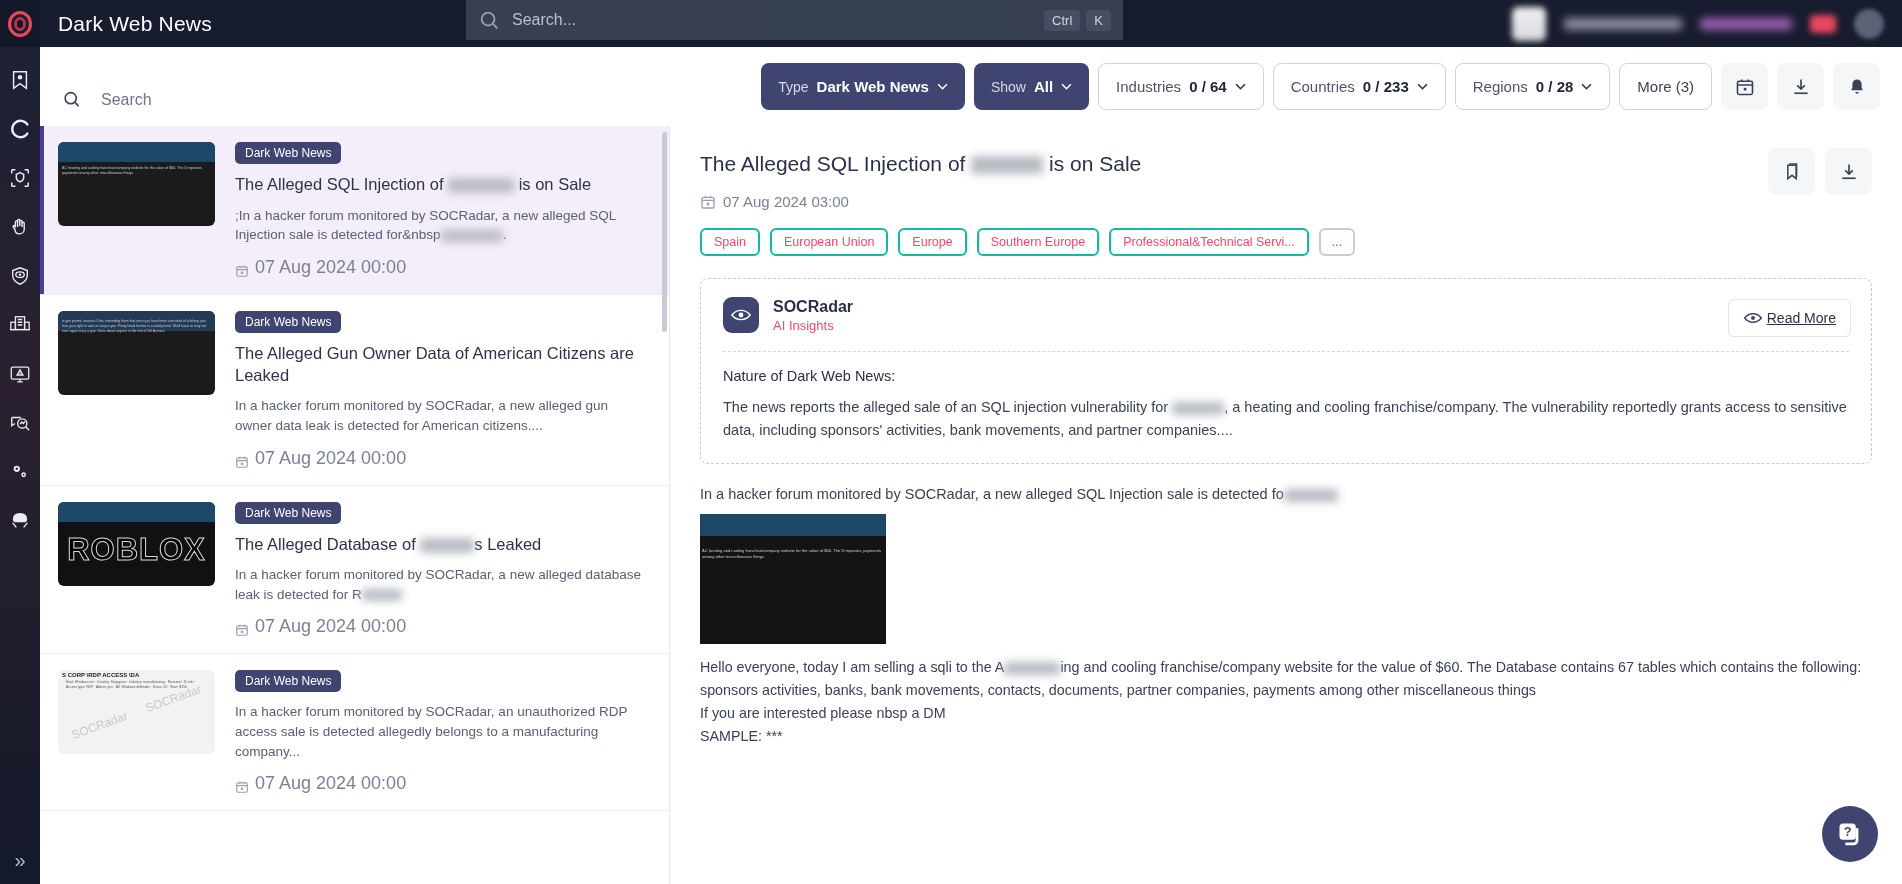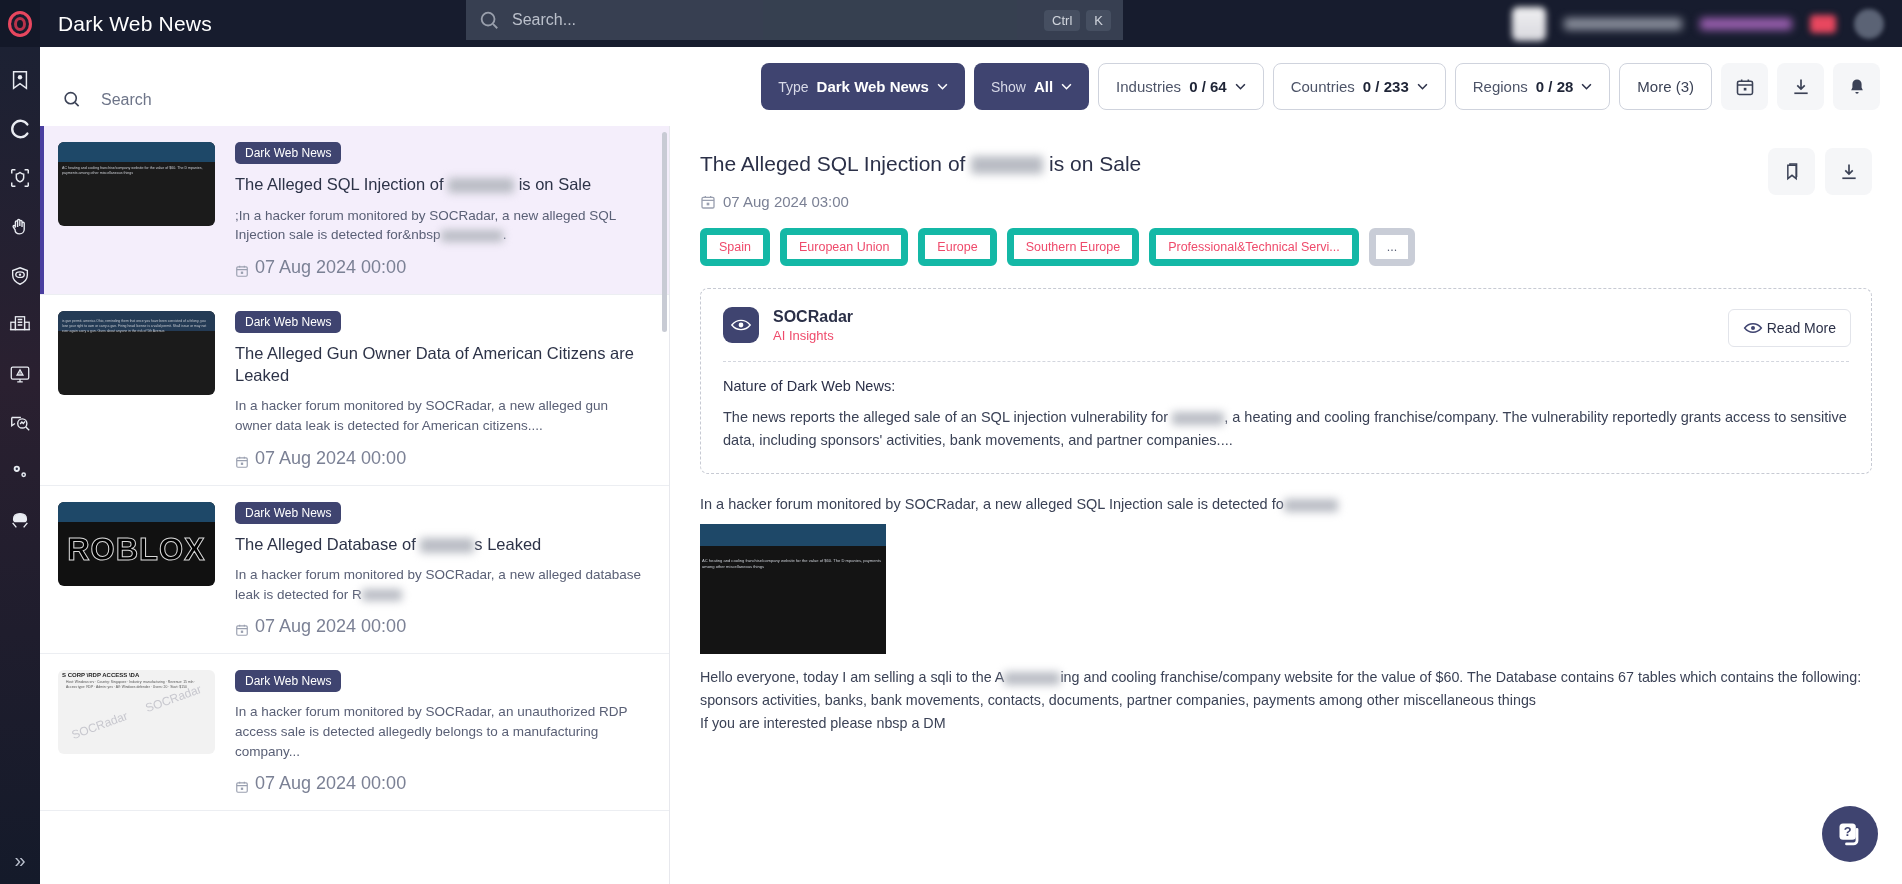--- a/index.html
+++ b/index.html
@@ -223,42 +223,42 @@
   }
   .det-actions {
     position: absolute; right: 30px; top: 22px; display: flex; gap: 10px;
   }
   .det-date {
     margin-top: 16px; font-size: 15px; color: #7b8195;
     display: flex; align-items: center; gap: 7px;
   }
   .tagrow { display: flex; gap: 10px; margin-top: 18px; flex-wrap: wrap; }
   .tag {
-    border: 7px solid #14b8a6; color: #ef4a6b; background: #fff;
+    border: 2px solid #14b8a6; color: #ef4a6b; background: #fff;
     font-size: 12.5px; padding: 5px 12px; border-radius: 6px;
     cursor: pointer; white-space: nowrap;
   }
   .tag.more { border-color: #c9cdd7; color: #5a6076; padding: 5px 11px; }
 
   .aicard {
     margin-top: 22px; border: 1px dashed #c7cad3; border-radius: 8px;
     padding: 18px 22px 22px 22px; position: relative; background: #fff;
   }
   .ai-head { display: flex; align-items: center; gap: 14px; }
   .ai-logo {
     width: 36px; height: 36px; border-radius: 9px; background: #3f4470;
     display: flex; align-items: center; justify-content: center;
   }
   .ai-name { font-size: 16px; color: #2b3048; font-weight: 600; }
   .ai-sub { font-size: 13px; color: #ef4a6b; margin-top: 2px; }
   .readmore {
     position: absolute; right: 20px; top: 20px;
     display: flex; align-items: center; gap: 4px;
     border: 1px solid #e2e4ea; border-radius: 6px; background: #fff;
-    padding: 8px 14px; font-size: 14px; color: #2b3048; cursor: pointer;
+    padding: 8px 14px; font-size: 14px; color: #2b3048; cursor: pointer; text-decoration: underline;
   }
   .ai-div {
     border-top: 1px dashed #d3d6de; margin: 18px 0 16px 0;
   }
   .ai-h { font-size: 14.5px; color: #2b3048; margin-bottom: 12px; }
   .ai-p { font-size: 14.5px; color: #3b4256; line-height: 1.55; }
 
   .body-line {
     margin-top: 20px; font-size: 14.5px; color: #3b4256; line-height: 1.5;
   }
@@ -624,20 +624,21 @@
     <div class="bigthumb">
       <div class="bar-top"></div>
       <div class="tx">AC heating and cooling franchise/company website for the value of $60. The D mpanies, payments among other miscellaneous things</div>
     </div>
 
     <div class="body-block">
       <p>
         <span>Hello everyone, today I am selling a sqli to the A</span><span class="blurspan" style="width:56px;height:13px"></span><span>ing and cooling franchise/company website for the value of $60. The Database contains 67 tables which contains the following: sponsors activities, banks, bank movements, contacts, documents, partner companies, payments among other miscellaneous things</span>
       </p>
       <p>If you are interested please nbsp a DM</p>
+      <p>SAMPLE: ***</p>
     </div>
 
     <div class="helpbtn">
       <svg viewBox="0 0 24 24" fill="#ffffff" style="width:28px;height:28px">
         <rect x="3" y="3" width="14" height="14" rx="3"></rect>
         <path d="M9 20.5h6a3 3 0 0 0 3-3V8" fill="none" stroke="#ffffff" stroke-width="2.4" stroke-linecap="round"></path>
         <text x="10" y="14" font-size="11" font-weight="bold" fill="#3f4470" text-anchor="middle" font-family="Liberation Sans, sans-serif">?</text>
       </svg>
     </div>
   </div>

